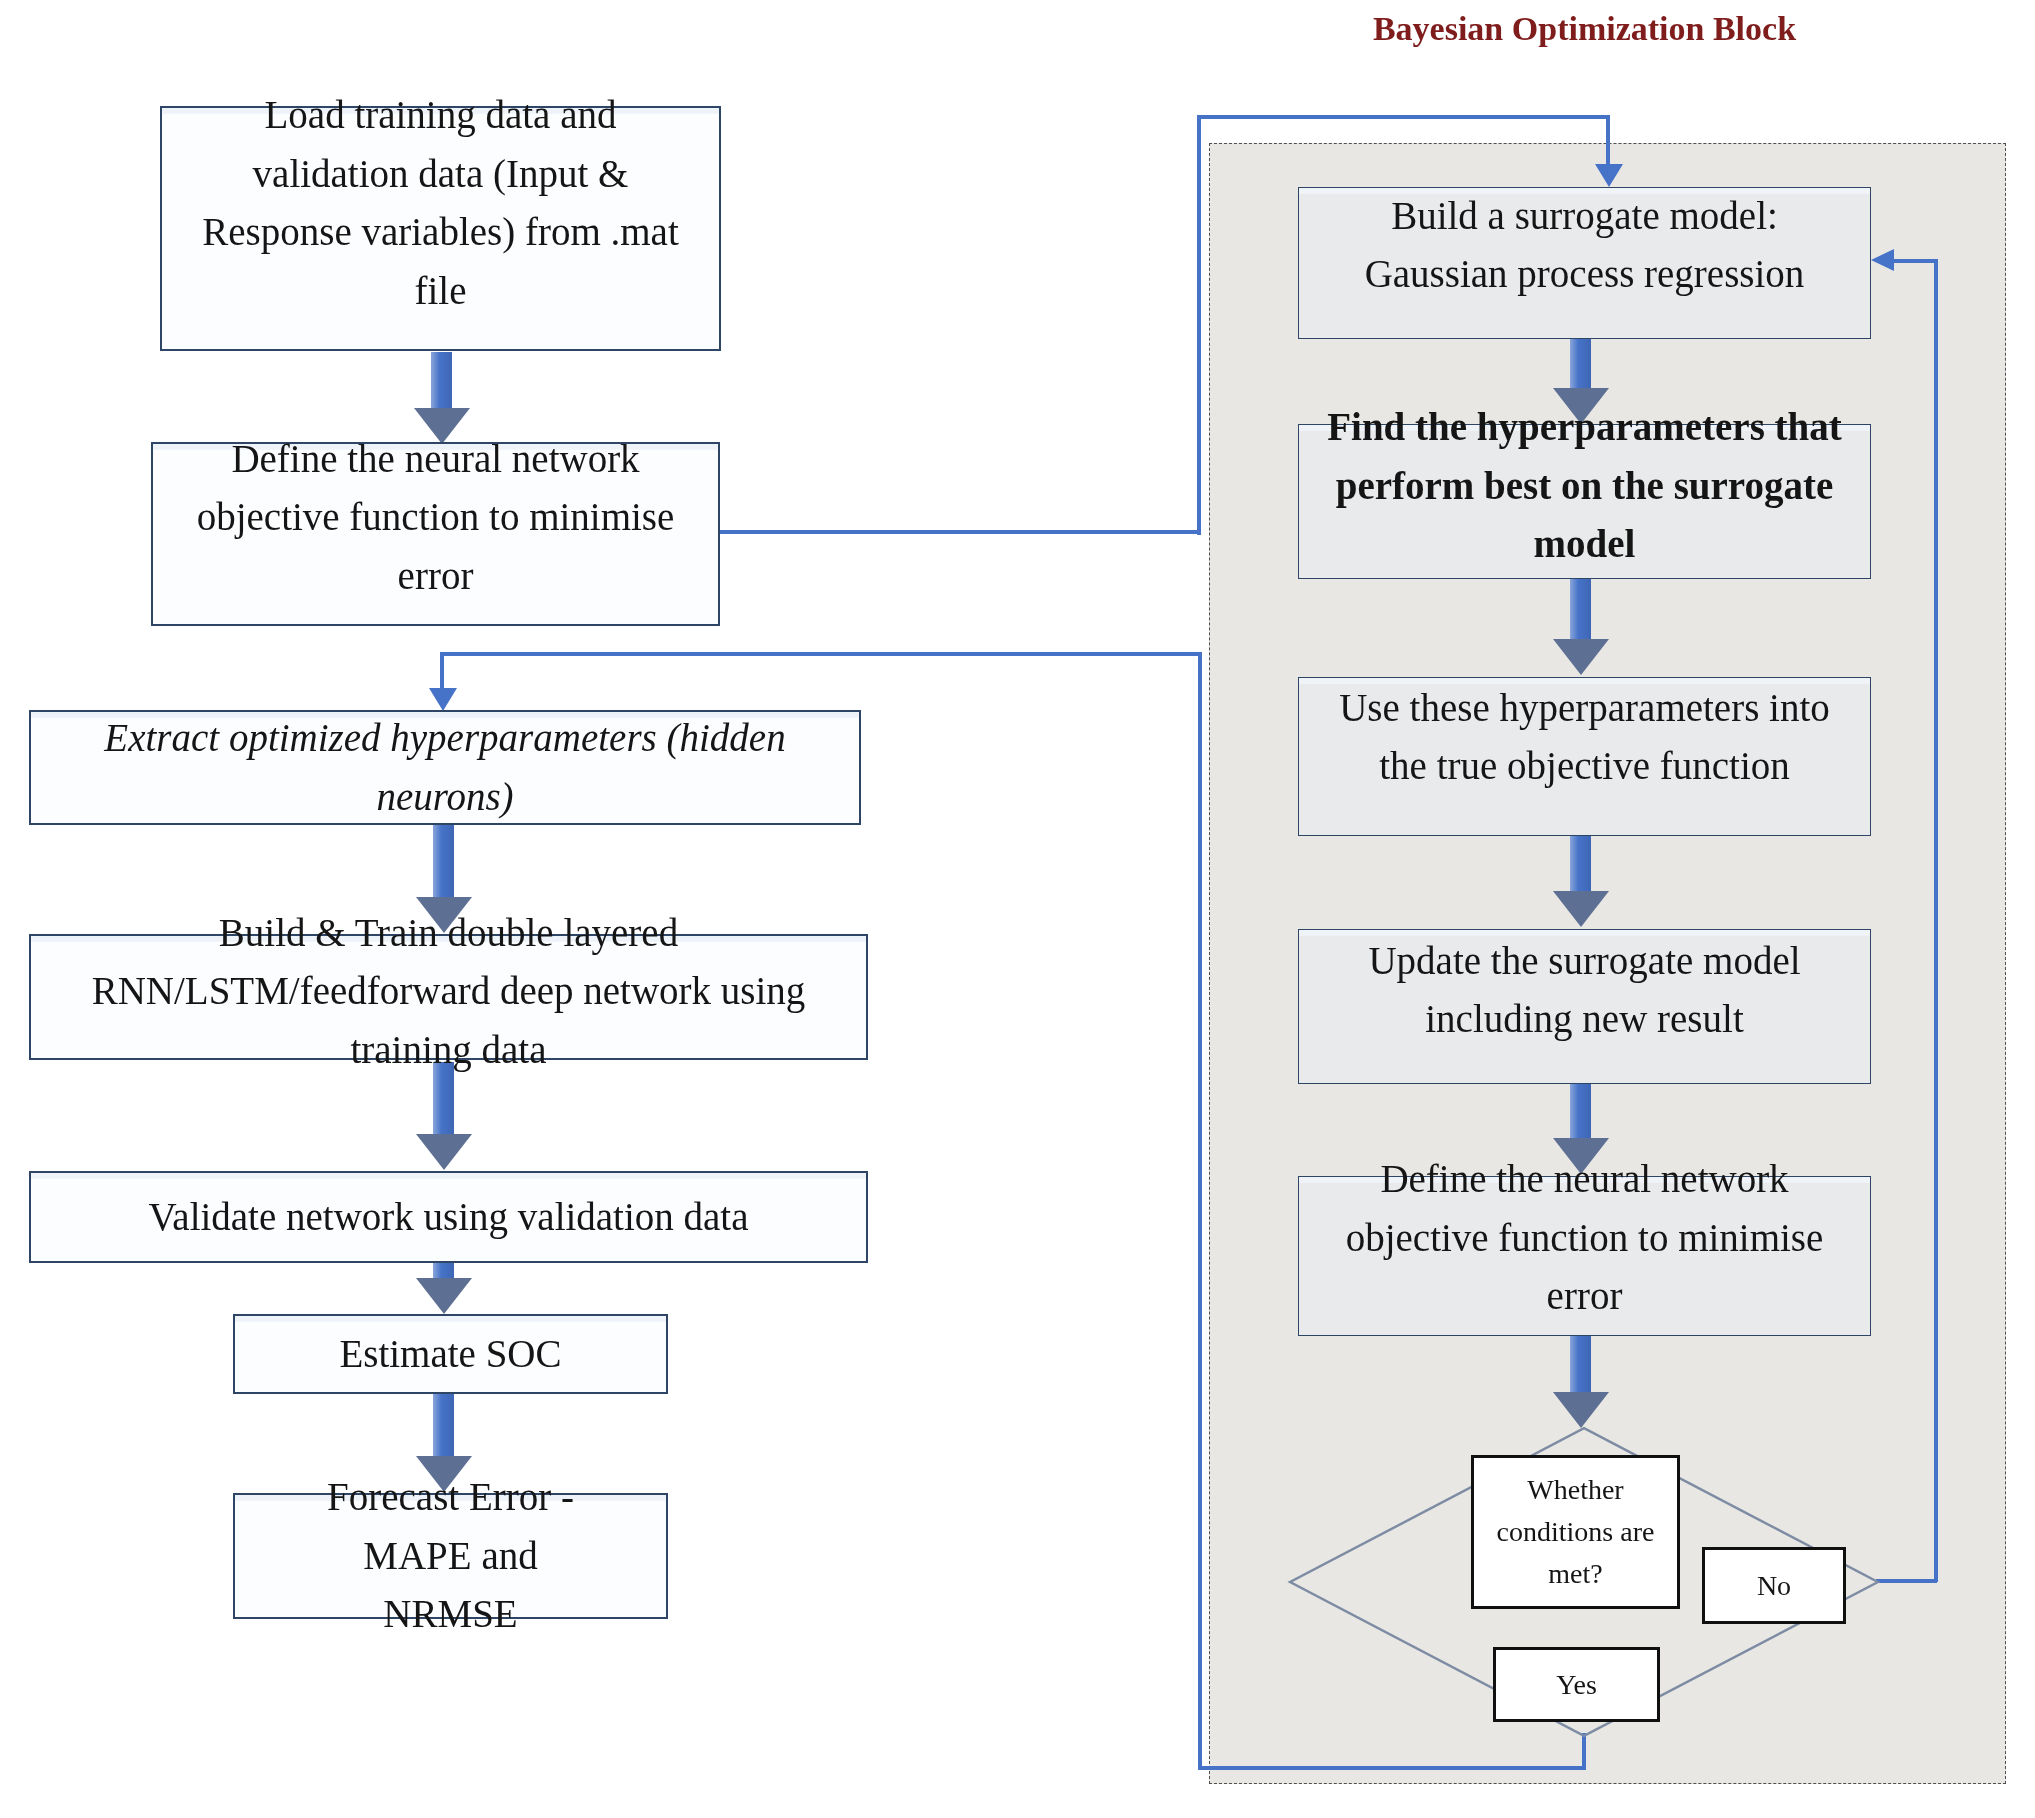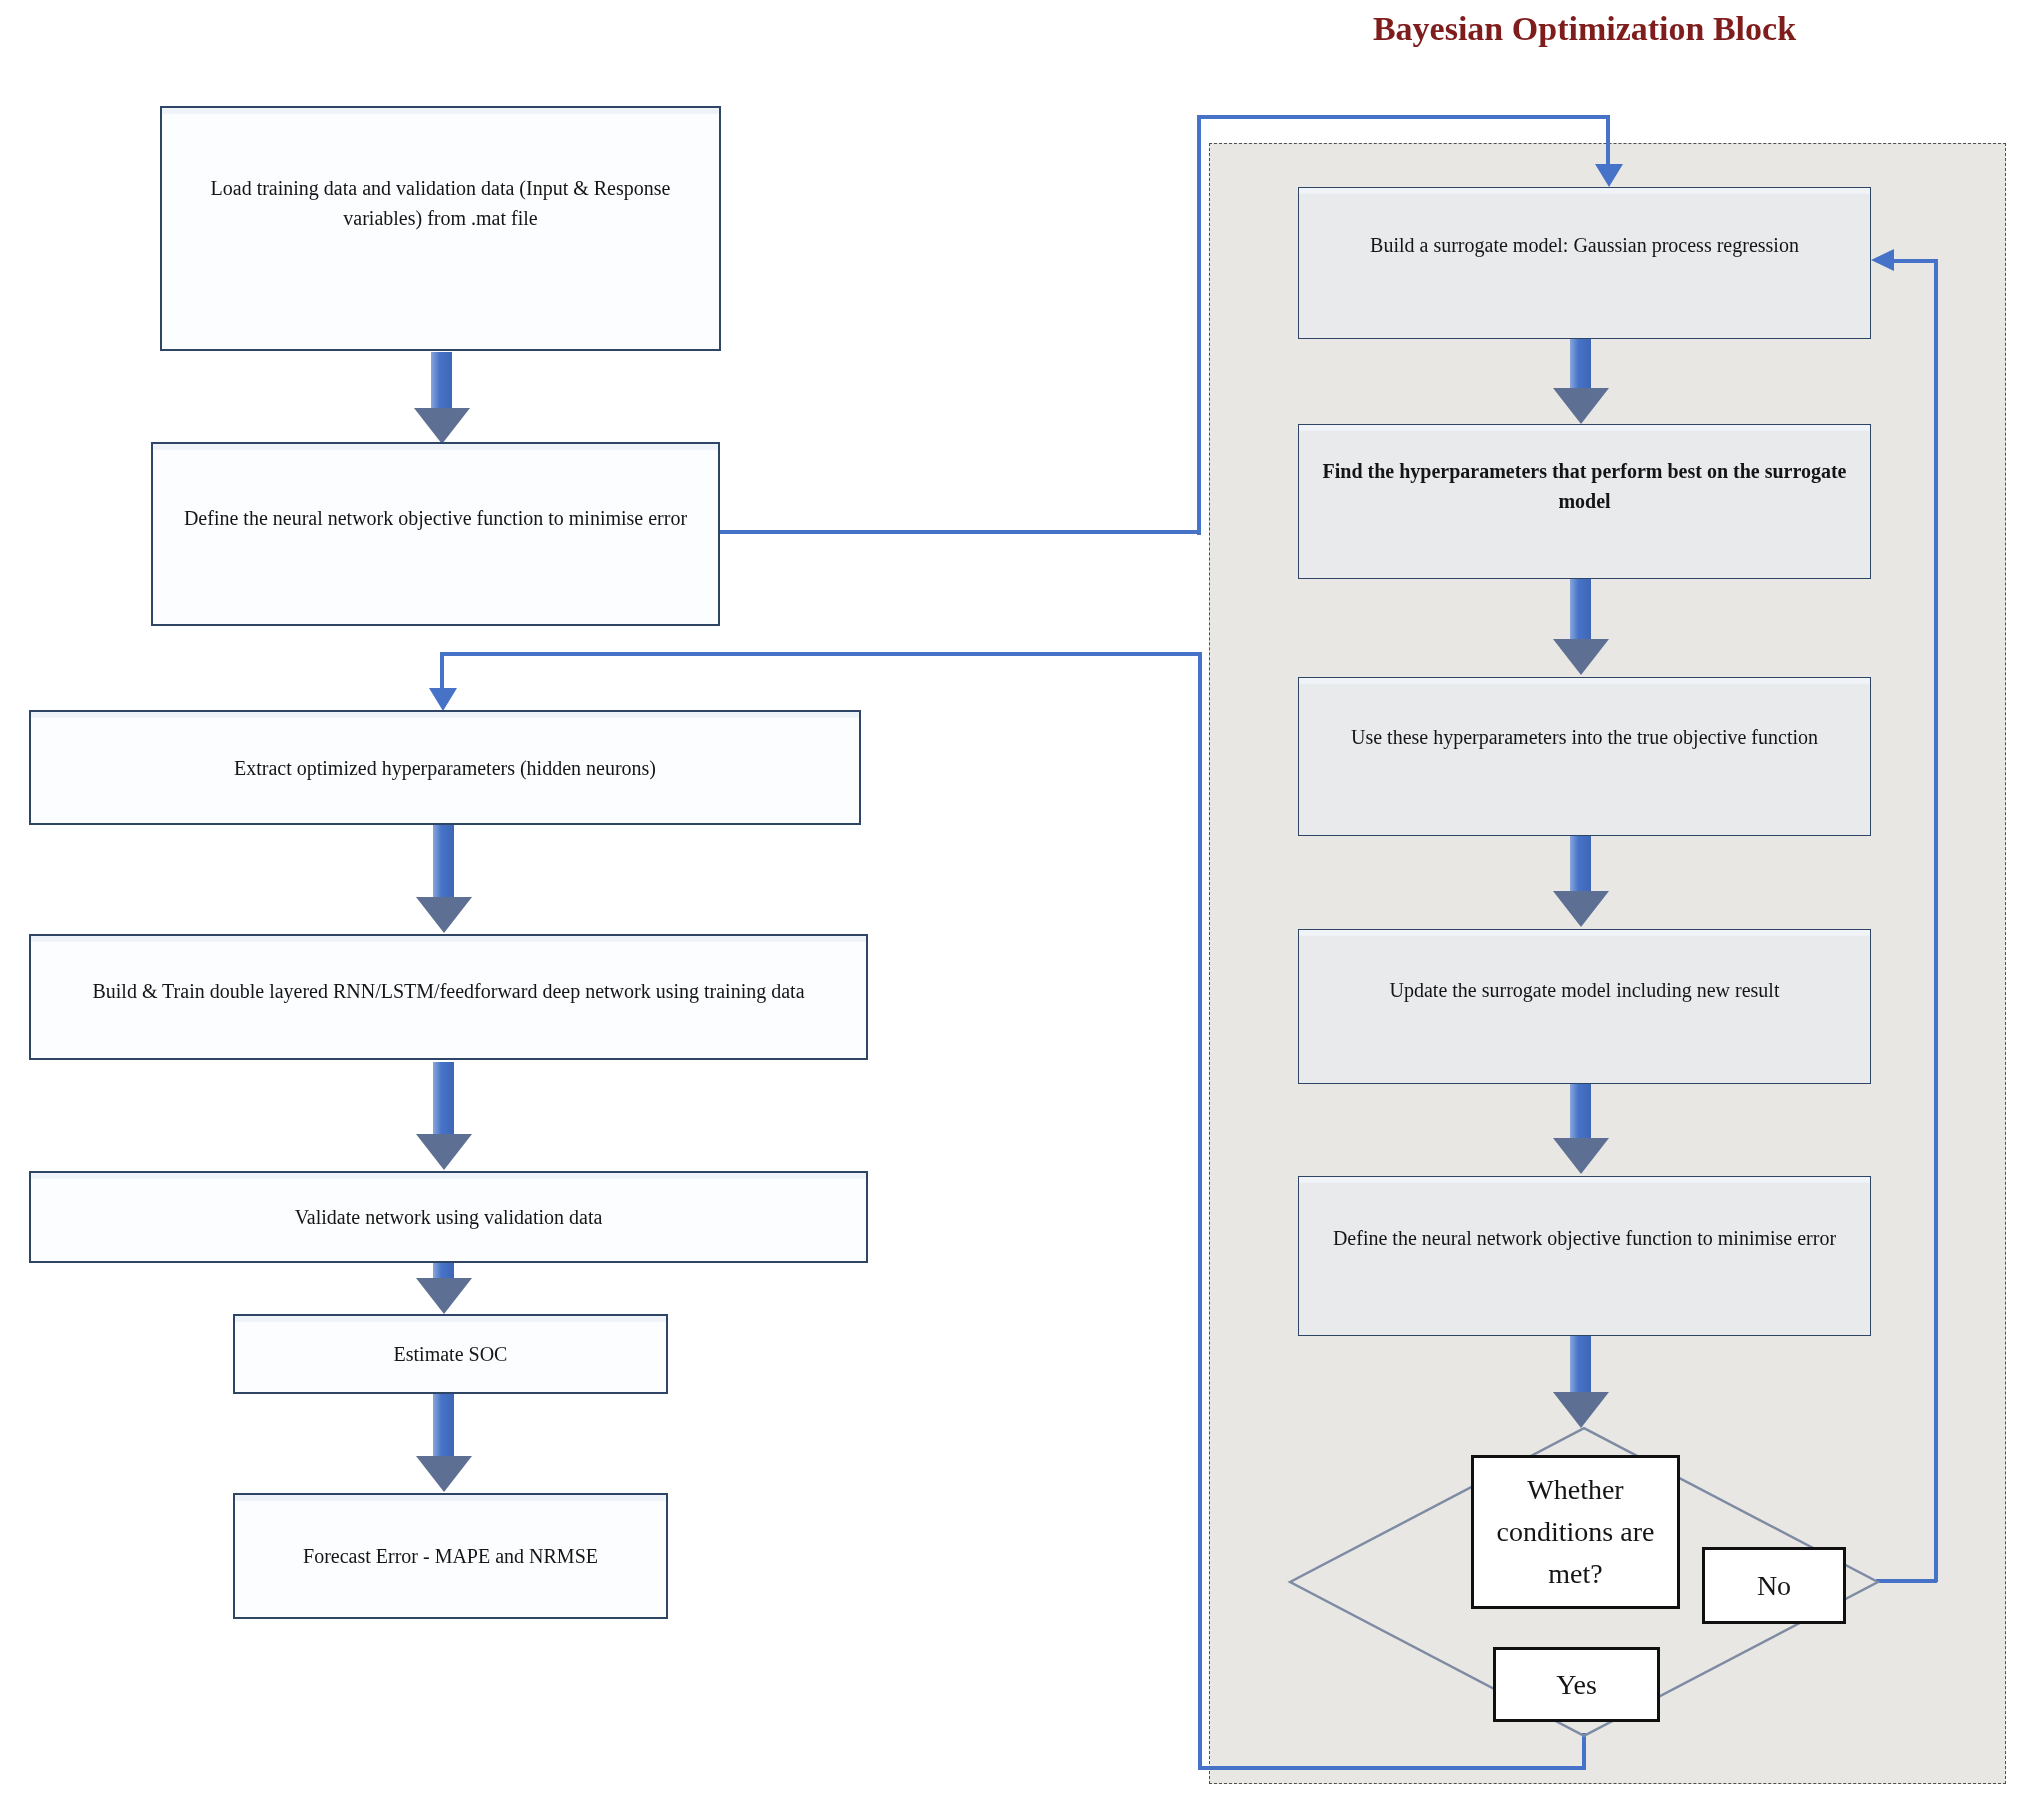--- a/index.html
+++ b/index.html
@@ -2,21 +2,21 @@
 <html style="font-size:13px"><head>
 <meta charset="utf-8">
 <style>
   html,body { margin:0; padding:0; background:#ffffff; }
   .canvas {
     position:relative; width:2036px; height:1818px; background:#ffffff;
     font-family:"Liberation Serif","DejaVu Serif",serif; color:#151515; overflow:hidden;
   }
   .node {
     position:absolute; display:flex; align-items:center; justify-content:center;
-    text-align:center; font-size:20px; line-height:1.5; box-sizing:border-box;
+    text-align:center; font-size:39px; line-height:1.5; box-sizing:border-box;
   }
   .wbox { background:#fcfdfe; border:2.5px solid #2e4565; box-shadow:inset 0 5.7px 0 #eef3fa; }
   .gbox { background:#e9eaec; border:1.6px solid #2e4565; box-shadow:inset 0 5.7px 0 #f0f4f9; }
   .kbox { background:#ffffff; border:3.3px solid #101010; font-size:28px; }
   .dashed-block { position:absolute; background:#e8e7e4; border:1.6px dashed #4f4f4f; box-sizing:border-box; }
   .title {
     position:absolute; font-weight:bold; font-size:34px; text-align:center;
     font-family:"Liberation Serif","DejaVu Serif",serif; color:#7f1d1d;
   }
   .line { position:absolute; background:#4673c8; }
@@ -94,21 +94,21 @@
   </svg>
 
   <div class="node wbox" style="left:160px; top:106px; width:561px; height:245px; padding:0 31px 51px 31px;">
     <span>Load training data and validation data (Input &amp; Response variables) from .mat file</span>
   </div>
 
   <div class="node wbox" style="left:151px; top:442px; width:569px; height:184px; padding:0 29.5px 33px 29.5px;">
     <span>Define the neural network objective function to minimise error</span>
   </div>
 
-  <div class="node wbox" style="left:29px; top:710px; width:832px; height:115px; padding:0 10px;">
+  <div class="node wbox" style="left:29px; top:710px; width:832px; height:115px; padding:0 10px;font-style:italic;">
     <span>Extract optimized hyperparameters (hidden neurons)</span>
   </div>
 
   <div class="node wbox" style="left:29px; top:934px; width:839px; height:126px; padding:0 24.5px 11.5px 24.5px;">
     <span>Build &amp; Train double layered RNN/LSTM/feedforward deep network using training data</span>
   </div>
 
   <div class="node wbox" style="left:29px; top:1171px; width:839px; height:92px; padding:0 16.4px;">
     <span>Validate network using validation data</span>
   </div>

